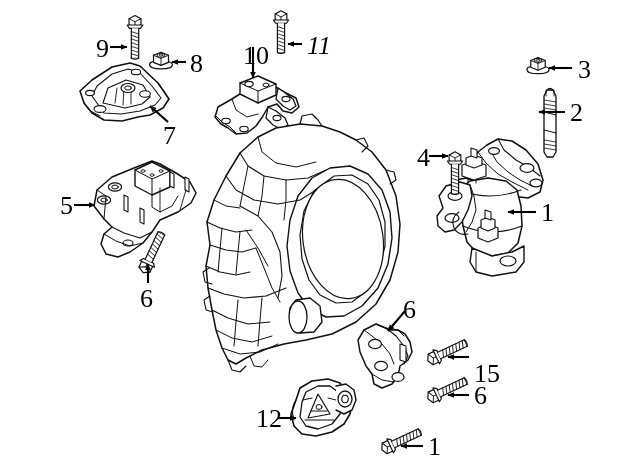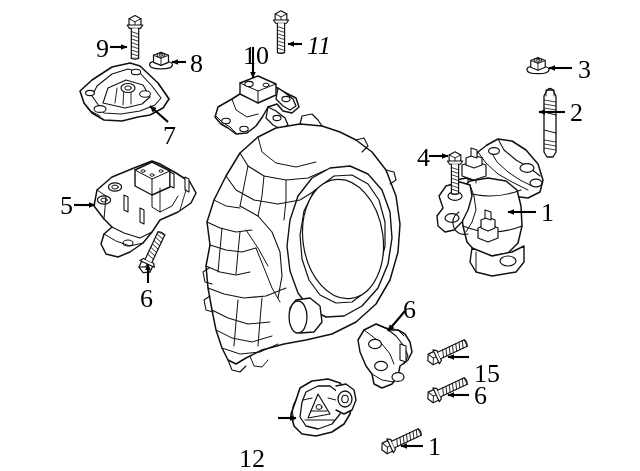--- a/index.html
+++ b/index.html
@@ -327,20 +327,20 @@
       <div class="callout-num" style="left: 570px; top: 100px;">2</div>
       <div class="callout-num" style="left: 578px; top: 57px;">3</div>
       <div class="callout-num" style="left: 417px; top: 145px;">4</div>
       <div class="callout-num" style="left: 60px; top: 193px;">5</div>
       <div class="callout-num" style="left: 140px; top: 286px;">6</div>
       <div class="callout-num" style="left: 163px; top: 123px;">7</div>
       <div class="callout-num" style="left: 190px; top: 51px;">8</div>
       <div class="callout-num" style="left: 96px; top: 36px;">9</div>
       <div class="callout-num" style="left: 243px; top: 43px;">10</div>
       <div class="callout-num" style="left: 307px; top: 33px; font-style: italic;">11</div>
-      <div class="callout-num" style="left: 239px; top: 406px; margin-top: 40px;">12</div>
+      <div class="callout-num" style="left: 256px; top: 406px;">12</div>
       <div class="callout-num" style="left: 428px; top: 434px;">1</div>
       <div class="callout-num" style="left: 403px; top: 297px;">6</div>
       <div class="callout-num" style="left: 474px; top: 361px;">15</div>
       <div class="callout-num" style="left: 474px; top: 383px;">6</div>
     </div>
 
 </div>
 
 </body></html>

